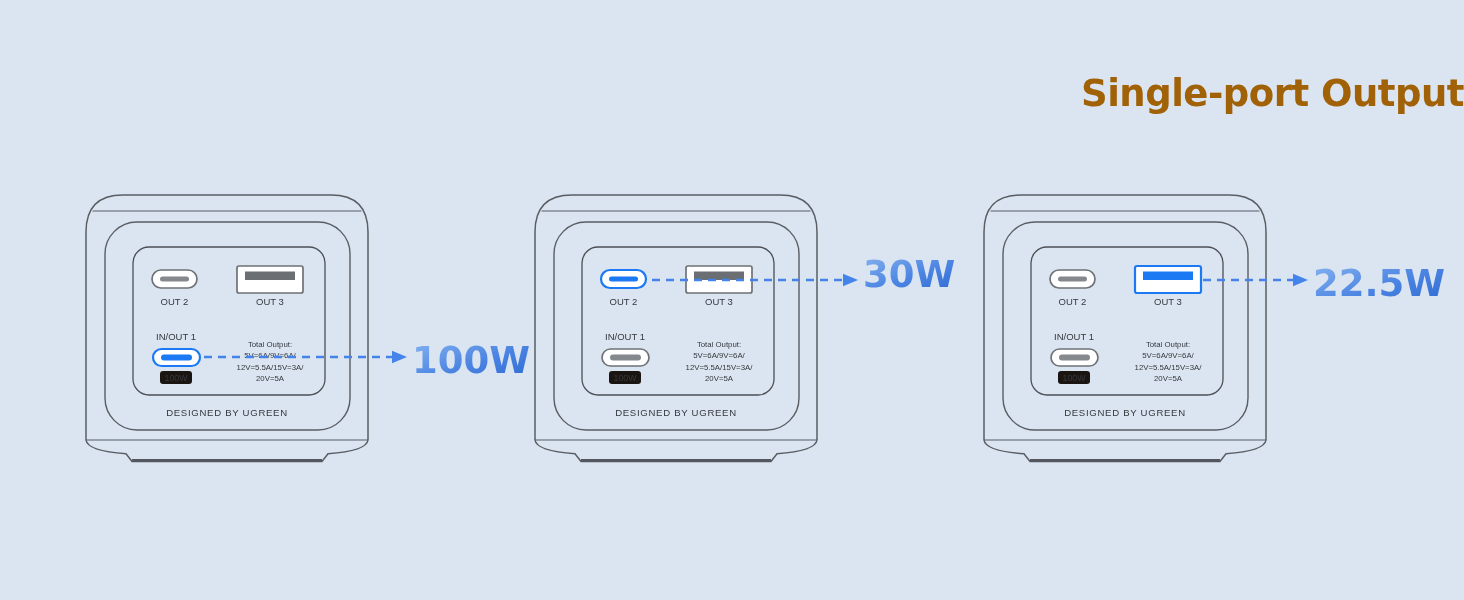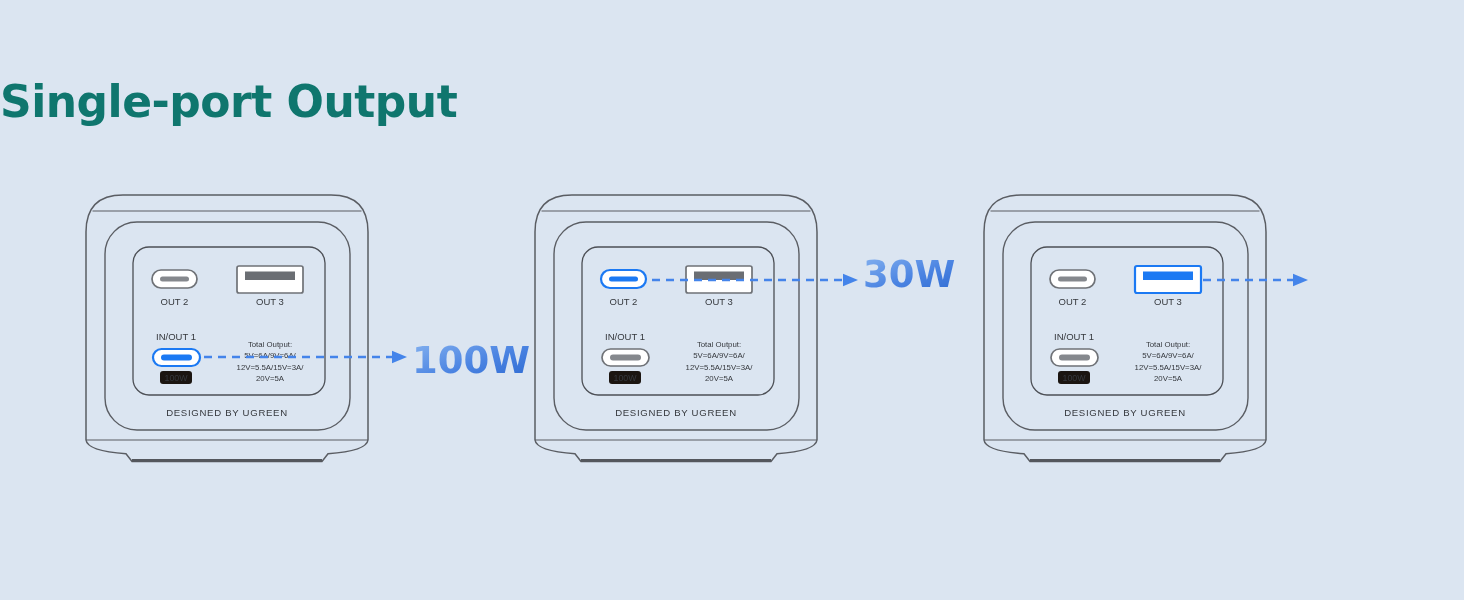--- a/index.html
+++ b/index.html
@@ -5,24 +5,24 @@
   html,body{margin:0;padding:0;}
   .page{
     position:relative;
     width:1464px;height:600px;
     background:#dbe5f1;
     overflow:hidden;
     font-family:"Liberation Sans",sans-serif;
   }
   .title{
     position:absolute;top:48px;left:0;width:100%;
-    text-align:left;
+    text-align:right;
     font-family:"DejaVu Sans","Liberation Sans",sans-serif;
-    font-size:44px;font-weight:bold;letter-spacing:-0.5px;
-    color:#0f766e;line-height:1.15;
+    font-size:37px;font-weight:bold;letter-spacing:-0.5px;
+    color:#a16207;line-height:1.15;
   }
   .figure{position:absolute;width:232px;height:272px;}
   .fig1{left:85px;top:194px;}
   .fig2{left:534px;top:194px;}
   .fig3{left:983px;top:194px;}
 
   
   .ol{fill:none;stroke:#5a5d63;stroke-width:1.5px;}
   .thin{fill:none;stroke:#5a5d63;stroke-width:1.2px;}
   .face{fill:none;stroke:#5a5d63;stroke-width:1.4px;}
@@ -173,14 +173,15 @@
     <line class="arrow-line" x1="0" y1="9" x2="191" y2="9"></line>
     <polygon class="arrow-head" points="191,2.8 206,9 191,15.2"></polygon>
   </svg>
   <svg class="arrow" style="left:1203px;top:271px;" width="105" height="18" viewBox="0 0 105 18">
     <line class="arrow-line" x1="0" y1="9" x2="90" y2="9"></line>
     <polygon class="arrow-head" points="90,2.8 105,9 90,15.2"></polygon>
   </svg>
 
   <div class="watt watt1">100W</div>
   <div class="watt watt2">30W</div>
+  <div class="watt watt3">22.5W</div>
 
 </div>
 
 </body></html>

